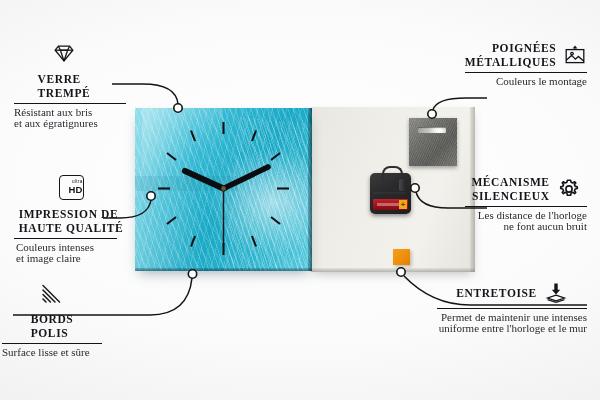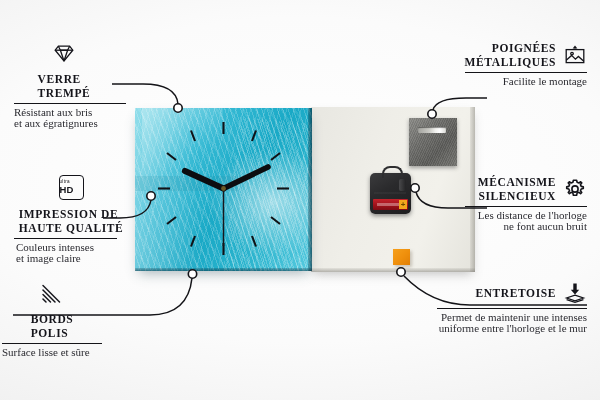--- a/index.html
+++ b/index.html
@@ -168,31 +168,31 @@
     color: #2a2a30;
     line-height: 10.5px;
     white-space: nowrap;
   }
   .callout .rule {
     height: 1px;
     background: #141418;
     margin: 3px 0 3px 0;
   }
   .callout.left .title-row { display: flex; align-items: center; gap: 7px; flex-direction: column; }
-  .callout.right .title-row { display: flex; align-items: center; gap: 7px; justify-content: flex-end; }
+  .callout.right .title-row { display: flex; align-items: center; gap: 7px; justify-content: center; }
   .callout.right .title, .callout.right .desc { text-align: right; }
   .ico { width: 24px; height: 24px; flex: 0 0 24px; color: #14141a; }
   .ico svg { display: block; width: 24px; height: 24px; }
 
   .hd-badge {
     width: 23px; height: 22px; flex: 0 0 23px;
     border: 1.4px solid #14141a;
     border-radius: 4px;
     display: flex; flex-direction: column;
-    align-items: flex-start; justify-content: center;
+    align-items: flex-end; justify-content: center;
     font-family: "Liberation Sans", sans-serif;
     color: #14141a;
     line-height: 1;
   }
   .hd-badge .u { font-size: 4.6px; letter-spacing: .3px; margin-bottom: .5px; }
   .hd-badge .h { font-size: 9.5px; font-weight: bold; letter-spacing: .2px; }
 
   
   .leaders { position: absolute; left: 0; top: 0; width: 600px; height: 400px; pointer-events: none; }
 </style>
@@ -361,21 +361,21 @@
         <svg viewBox="0 0 24 24" fill="none" stroke="#14141a" stroke-width="1.3">
           <path d="M12 2.4 L9.6 5.4 H14.4 Z" fill="#14141a" stroke="none"></path>
           <path d="M12 5.4 V6.6"></path>
           <rect x="3.2" y="6.6" width="17.6" height="13"></rect>
           <circle cx="9" cy="10.6" r="1.3"></circle>
           <path d="M3.2 17.2 L8.6 12.4 L12.4 16.2 L15.4 13.4 L20.8 18.2"></path>
         </svg>
       </span>
     </div>
     <div class="rule" style="width:122px;"></div>
-    <div class="desc">Facilite le montage</div>
+    <div class="desc">Couleurs le montage</div>
   </div>
 
   <div class="callout right" style="right:13px; top:175px; width:122px;">
     <div class="title-row">
       <span>
         <div class="title">MÉCANISME</div>
         <div class="title">SILENCIEUX</div>
       </span>
       <span class="ico">
         <svg viewBox="0 0 24 24" fill="none" stroke="#14141a" stroke-width="1.6">

